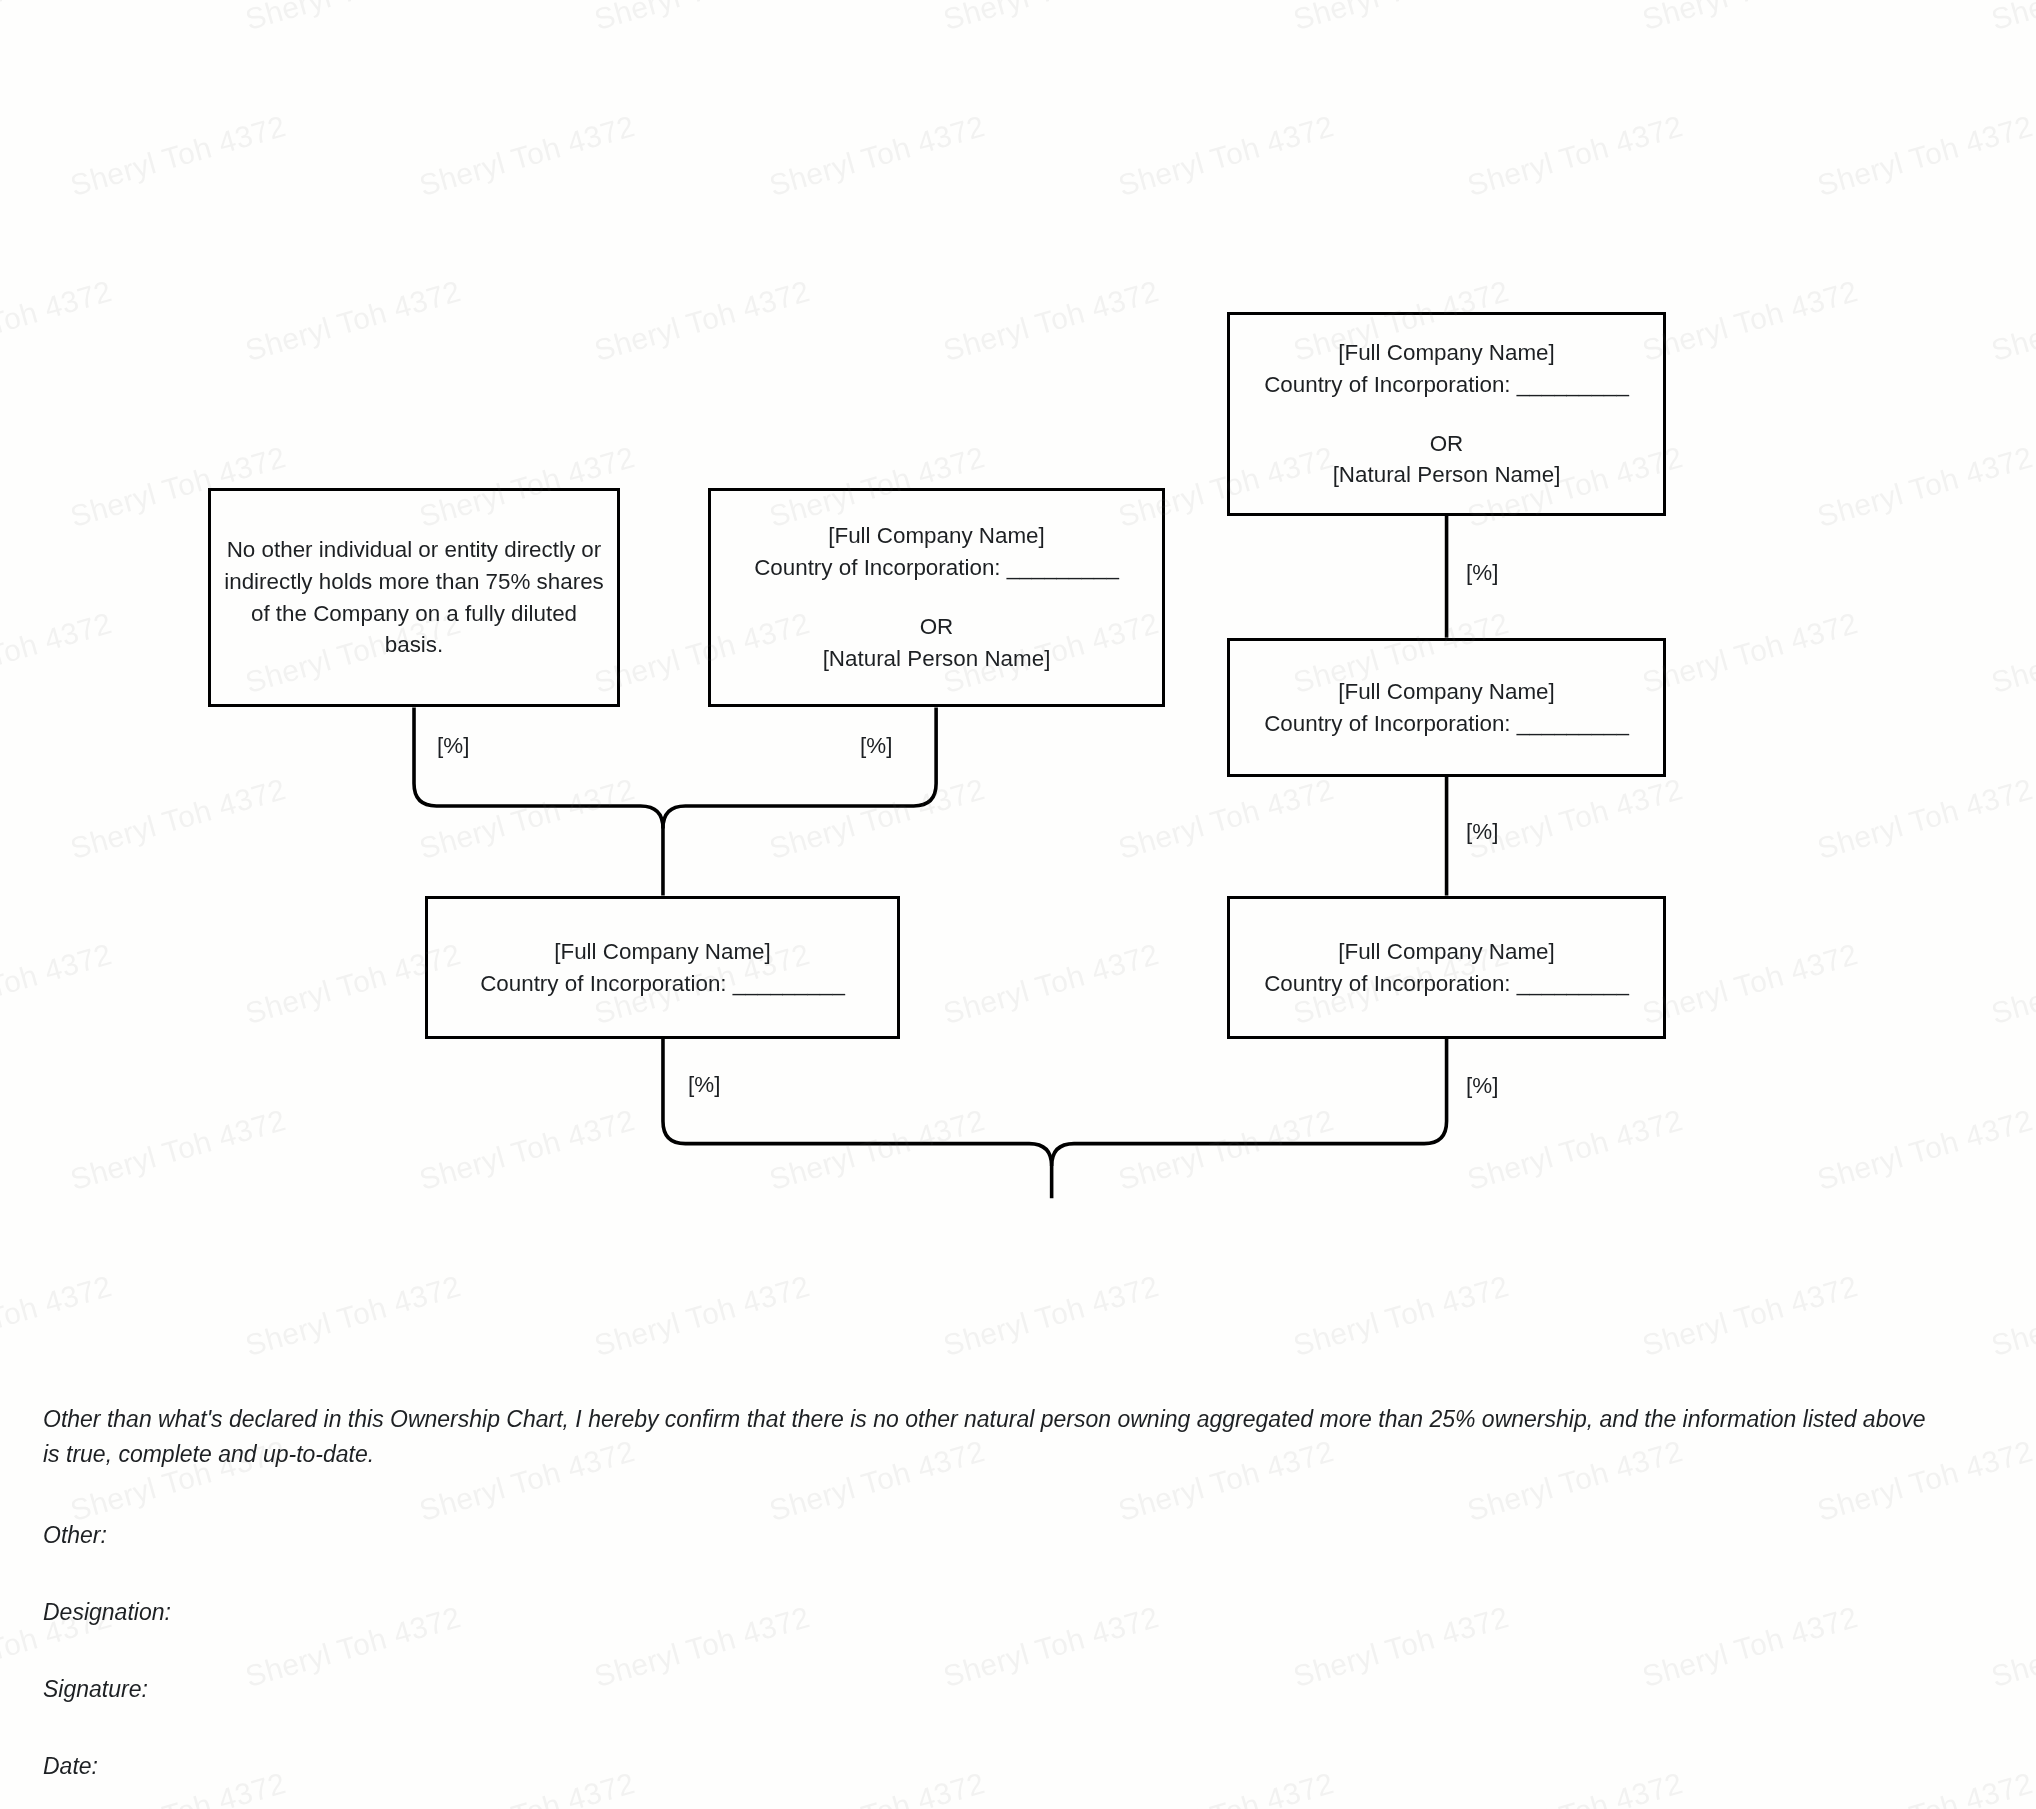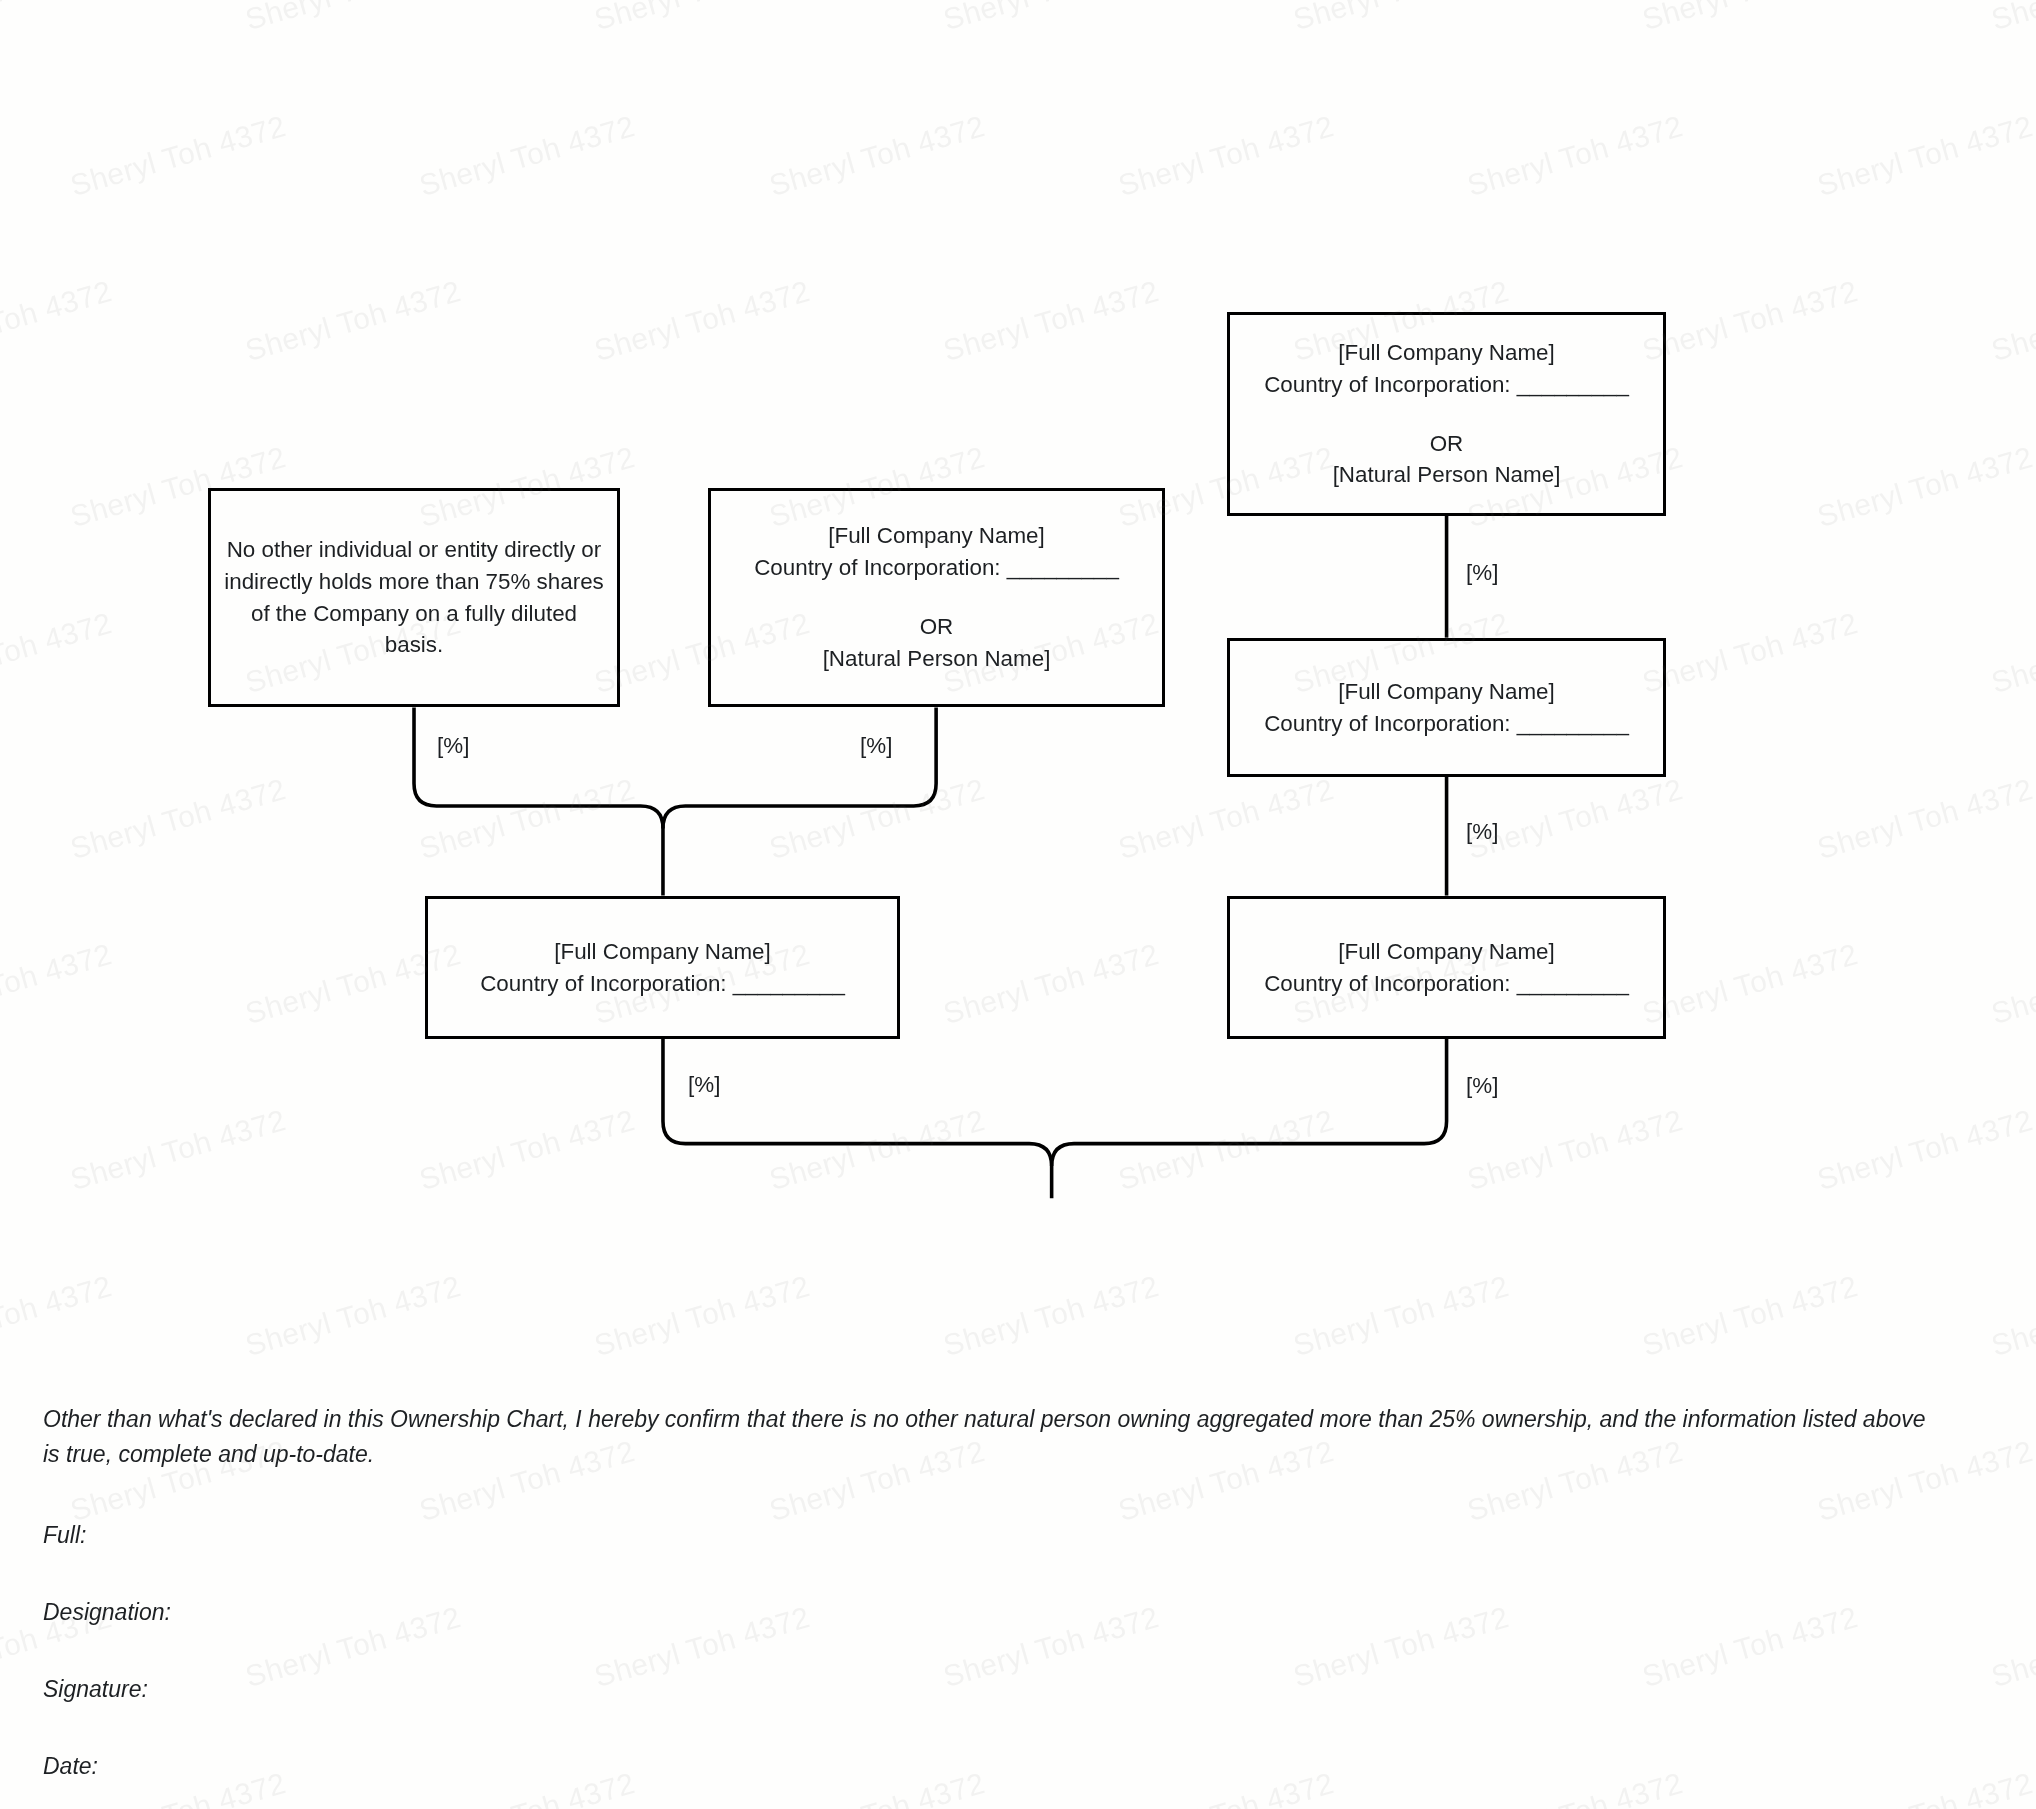--- a/index.html
+++ b/index.html
@@ -298,20 +298,20 @@
   </div>
 
   <div class="node" id="node-right-lower">
     <div class="line">[Full Company Name]</div>
     <div class="line">Country of Incorporation: _________</div>
   </div>
 
 
   <div id="footer">
     <div id="declaration">Other than what's declared in this Ownership Chart, I hereby confirm that there is no other natural person owning aggregated more than 25% ownership, and the information listed above is true, complete and up-to-date.</div>
-    <div class="sig-field">Full:</div>
+    <div class="sig-field">Other:</div>
     <div class="sig-field">Designation:</div>
     <div class="sig-field">Signature:</div>
     <div class="sig-field">Date:</div>
   </div>
 
 </div>
 
 
 </body></html>

